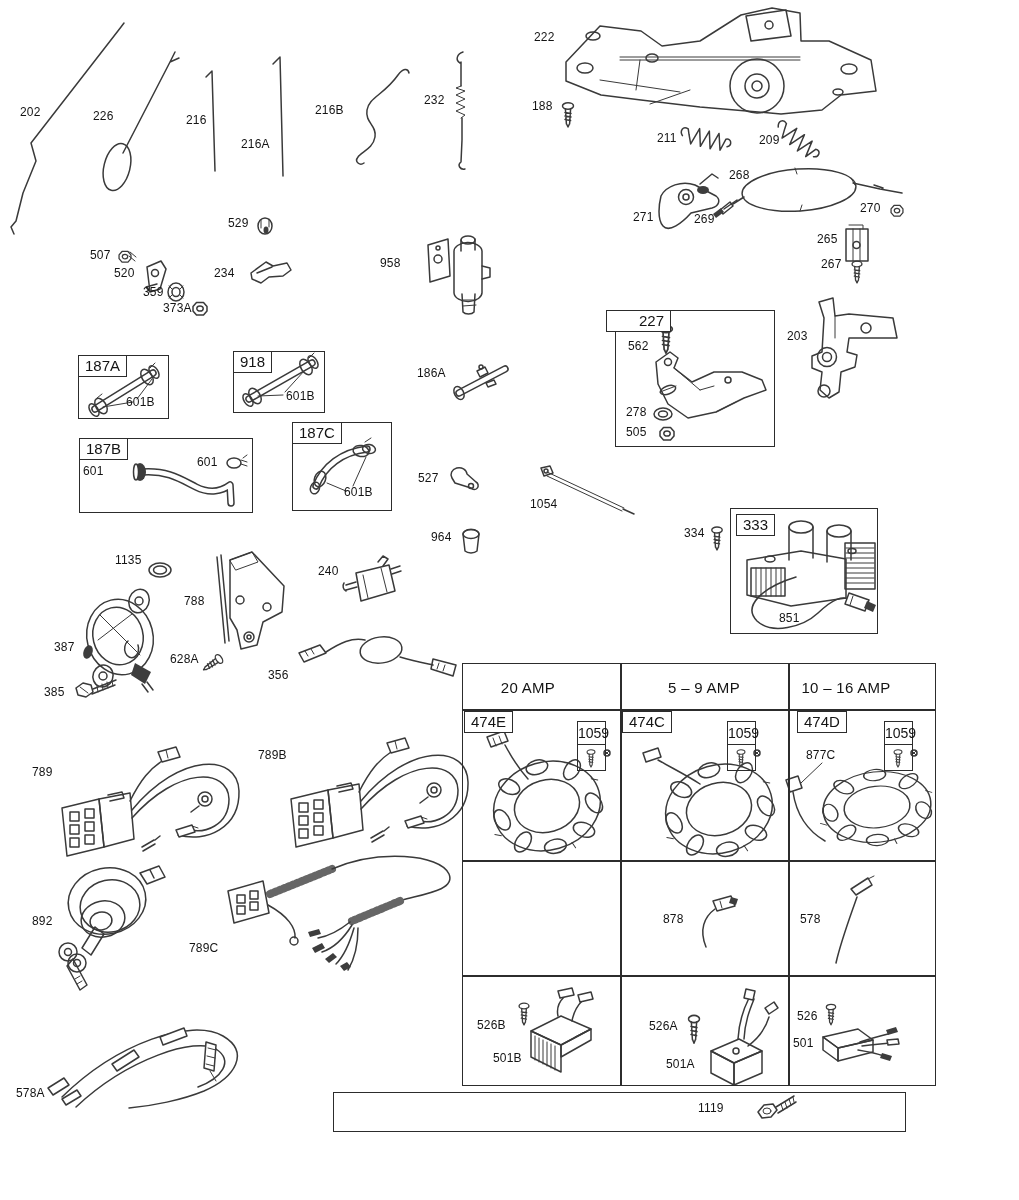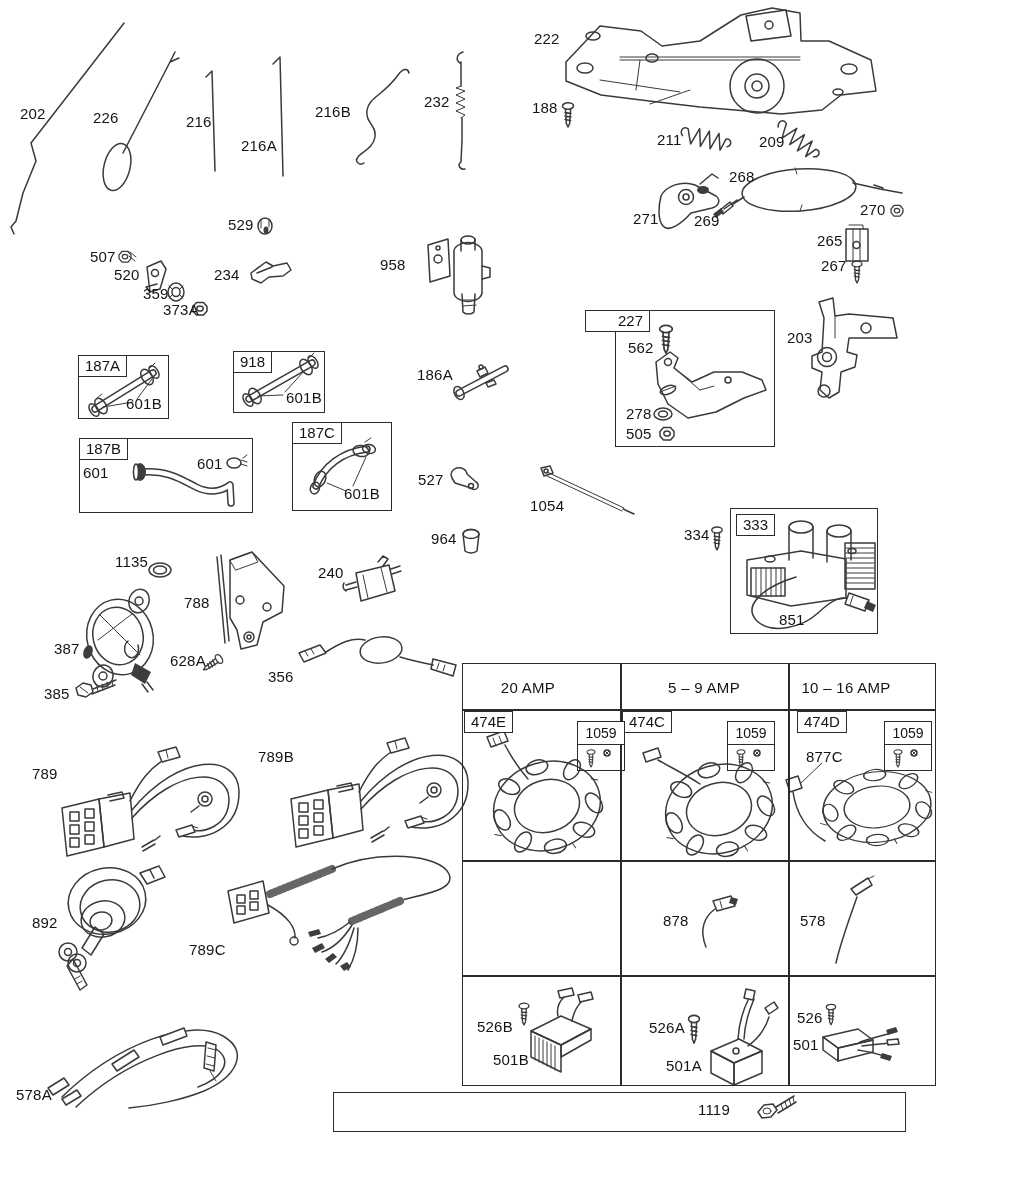--- a/index.html
+++ b/index.html
@@ -6,27 +6,27 @@
   .page{position:relative;width:1019px;height:1200px;background:#fff;overflow:hidden;
         font-family:"Liberation Sans",sans-serif;color:#141414;}
   .art{position:absolute;left:0;top:0;z-index:1;}
   .art *{stroke:#3a3a3a;stroke-width:1.5;fill:none;stroke-linecap:round;stroke-linejoin:round;}
   .art .fdark{fill:#3d3d3d;stroke:none;}
   .art .fwhite{fill:#fff;}
   .art .thin{stroke-width:1;}
   .art .tube-o{stroke-width:7.5;}
   .art .tube-i{stroke:#fff;stroke-width:4.5;}
   .art .sleeve{stroke-width:8;stroke:#666;stroke-dasharray:2.5,2.2;}
-  .lbl{position:absolute;z-index:3;font-size:15px;line-height:1.05;white-space:nowrap;letter-spacing:.2px;}
+  .lbl{position:absolute;z-index:3;font-size:12px;line-height:1.05;white-space:nowrap;letter-spacing:.2px;}
   .tag{position:absolute;z-index:4;border:1.6px solid #2c2c2c;background:#fff;
        padding:1px 6px 2px 6px;font-size:15px;line-height:1.15;white-space:nowrap;}
   .gbox{position:absolute;z-index:2;border:1.6px solid #2c2c2c;background:transparent;box-sizing:border-box;}
   .tline{position:absolute;z-index:2;background:#2c2c2c;}
   .thead{position:absolute;z-index:3;font-size:15px;text-align:center;letter-spacing:.3px;}
-  .b1059{position:absolute;z-index:4;width:48px;height:50px;border:1.5px solid #2c2c2c;box-sizing:border-box;background:transparent;}
+  .b1059{position:absolute;z-index:4;width:29px;height:50px;border:1.5px solid #2c2c2c;box-sizing:border-box;background:transparent;}
   .b1059 .t{display:block;border-bottom:1.5px solid #2c2c2c;height:22px;text-align:center;font-size:14px;line-height:22px;background:#fff;}
   .notebar{position:absolute;z-index:2;border:1.6px solid #2c2c2c;box-sizing:border-box;background:transparent;}
   .notetext{position:absolute;z-index:3;font-size:15.5px;font-style:italic;white-space:nowrap;}
   .notetext b{font-weight:bold;font-style:italic;}
 </style>
 </head>
 <body>
 
 <div class="page">
 
@@ -479,21 +479,21 @@
   <div class="gbox" style="left:233px;top:351px;width:92px;height:62px;"></div>
   <div class="gbox" style="left:79px;top:438px;width:174px;height:75px;"></div>
   <div class="gbox" style="left:292px;top:422px;width:100px;height:89px;"></div>
   <div class="gbox" style="left:615px;top:310px;width:160px;height:137px;"></div>
   <div class="gbox" style="left:730px;top:508px;width:148px;height:126px;"></div>
 
   <div class="tag" style="left:78px;top:355px;">187A</div>
   <div class="tag" style="left:233px;top:351px;">918</div>
   <div class="tag" style="left:79px;top:438px;">187B</div>
   <div class="tag" style="left:292px;top:422px;">187C</div>
-  <div class="tag" style="left:585px;top:310px;padding-left:32px;">227</div>
+  <div class="tag" style="left:606px;top:310px;padding-left:32px;">227</div>
   <div class="tag" style="left:736px;top:514px;">333</div>
   <div class="tag" style="left:464px;top:711px;">474E</div>
   <div class="tag" style="left:622px;top:711px;">474C</div>
   <div class="tag" style="left:797px;top:711px;">474D</div>
 
   <div class="b1059" style="left:577px;top:721px;">
     <span class="t">1059</span>
   </div>
   <div class="b1059" style="left:727px;top:721px;">
     <span class="t">1059</span>

